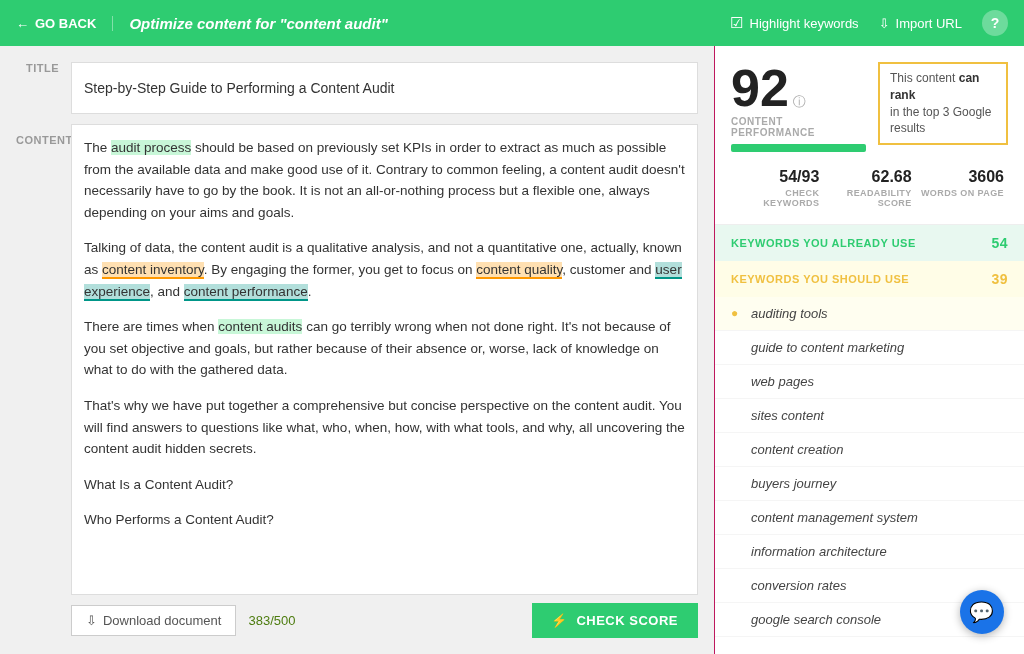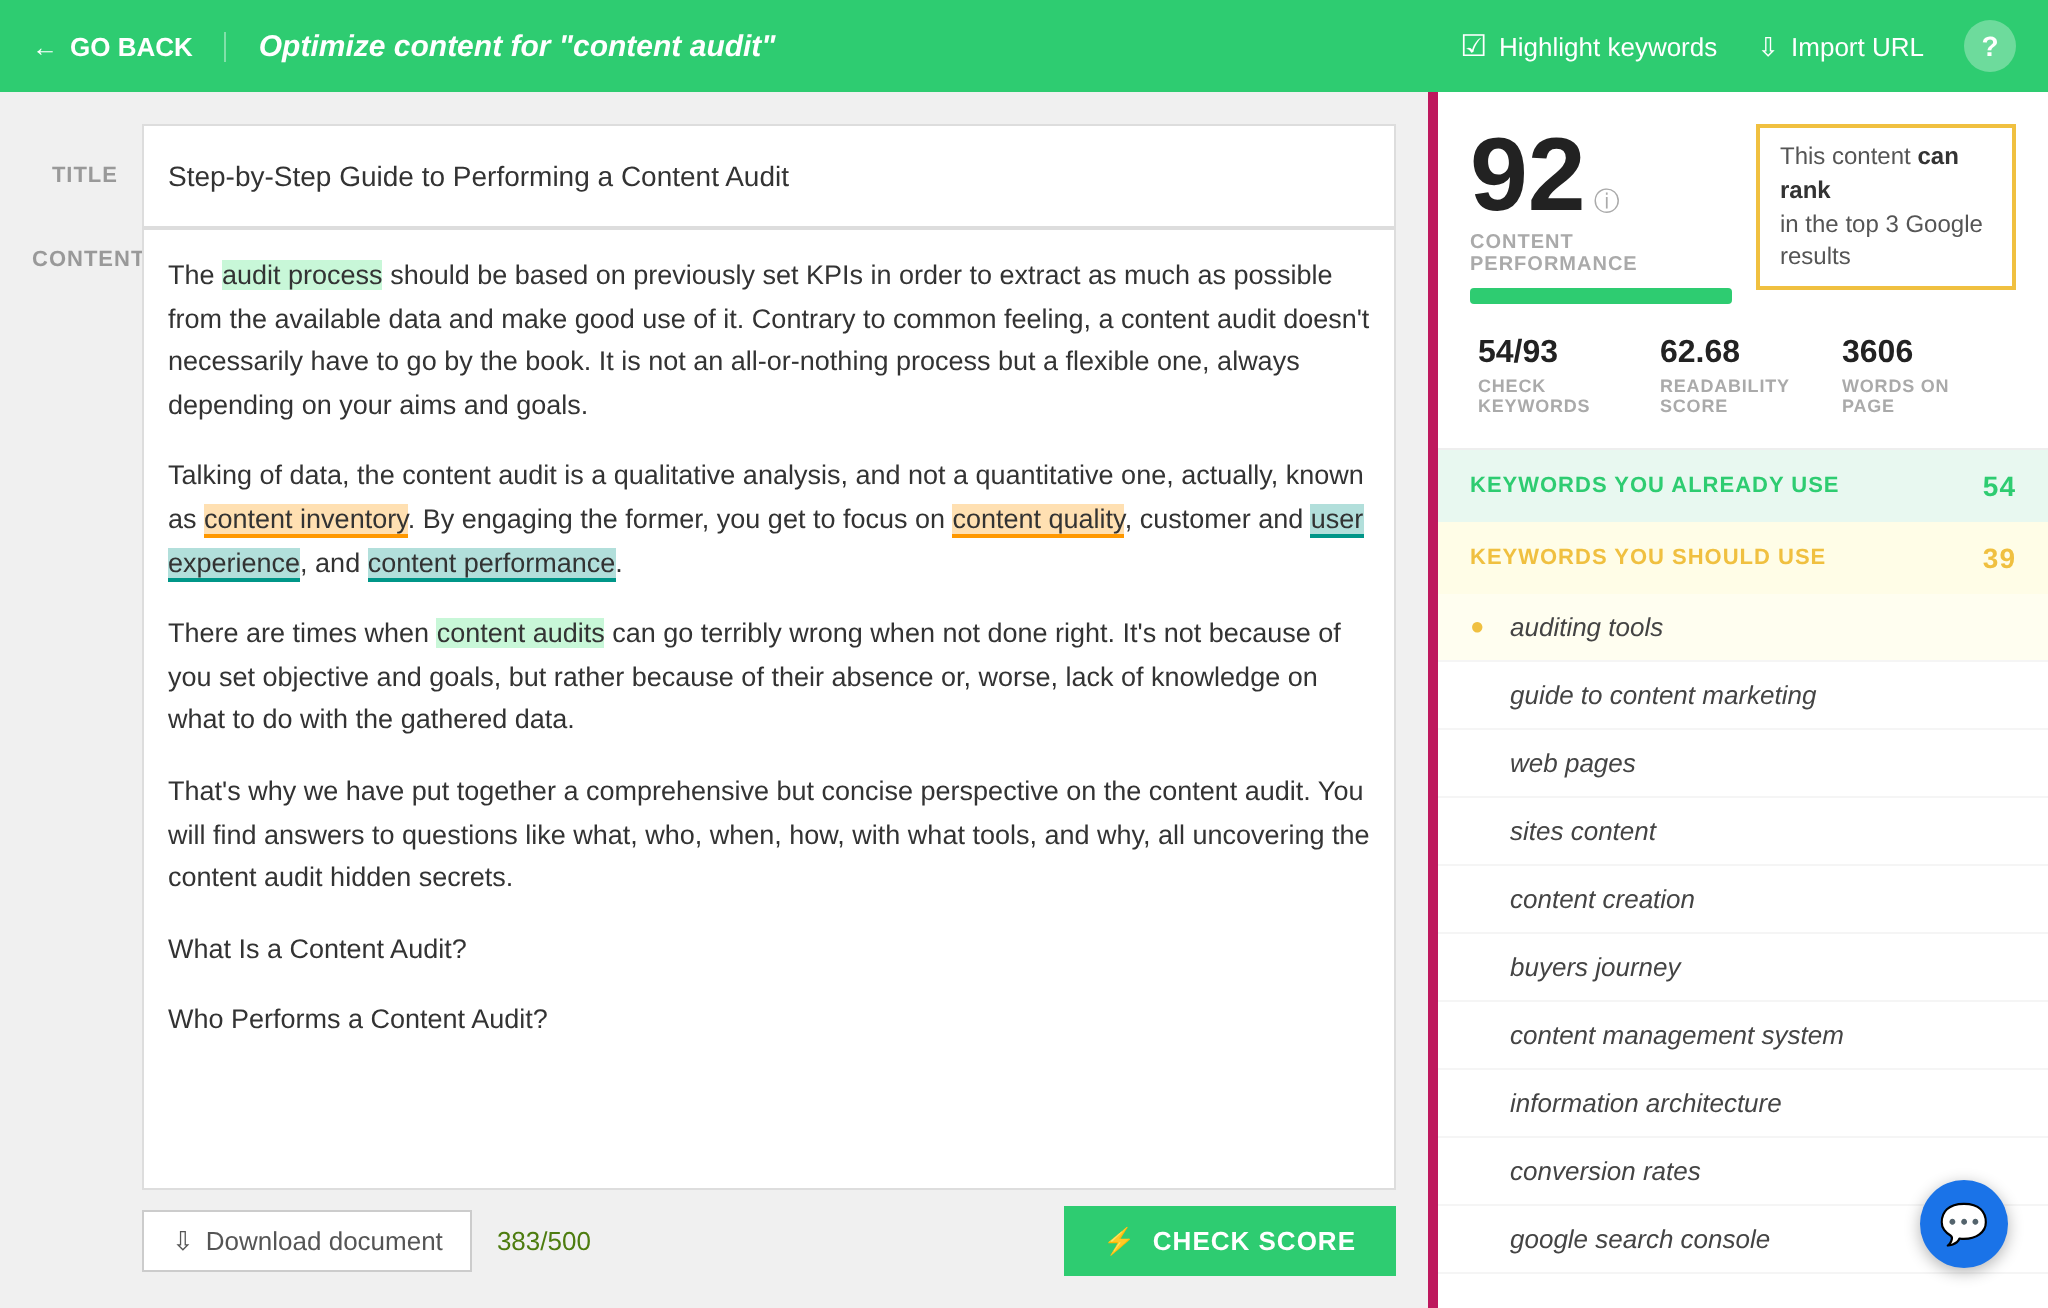--- a/index.html
+++ b/index.html
@@ -67,21 +67,22 @@
       flex: 1;
       display: flex;
       flex-direction: column;
       padding: 16px;
       background: #f0f0f0;
       min-width: 0;
     }
 
     .title-row {
       display: flex;
-      align-items: center;
+      align-items: flex-start;
+      margin-bottom: 10px;
     }
     .label {
       font-size: 11px;
       font-weight: bold;
       color: #999;
       width: 55px;
       text-align: right;
       padding-right: 12px;
       letter-spacing: 0.5px;
     }
@@ -166,21 +167,21 @@
       display: flex;
       align-items: center;
       gap: 8px;
       letter-spacing: 0.5px;
     }
 
     
     .right-panel {
       width: 310px;
       background: white;
-      border-left: 5px solid #be185d;
+      border-left: 1px solid #be185d;
       display: flex;
       flex-direction: column;
       overflow-y: auto;
     }
 
     .score-section {
       padding: 16px 16px 10px;
       border-bottom: 1px solid #eee;
     }
     .score-top {
@@ -223,21 +224,21 @@
     }
     .rank-badge strong { color: #333; }
 
     .metrics-row {
       display: flex;
       gap: 0;
       margin-top: 8px;
     }
     .metric {
       flex: 1;
-      text-align: left;
+      text-align: right;
       padding: 6px 4px;
     }
     .metric-value {
       font-size: 16px;
       font-weight: bold;
       color: #222;
     }
     .metric-label {
       font-size: 9px;
       color: #aaa;

